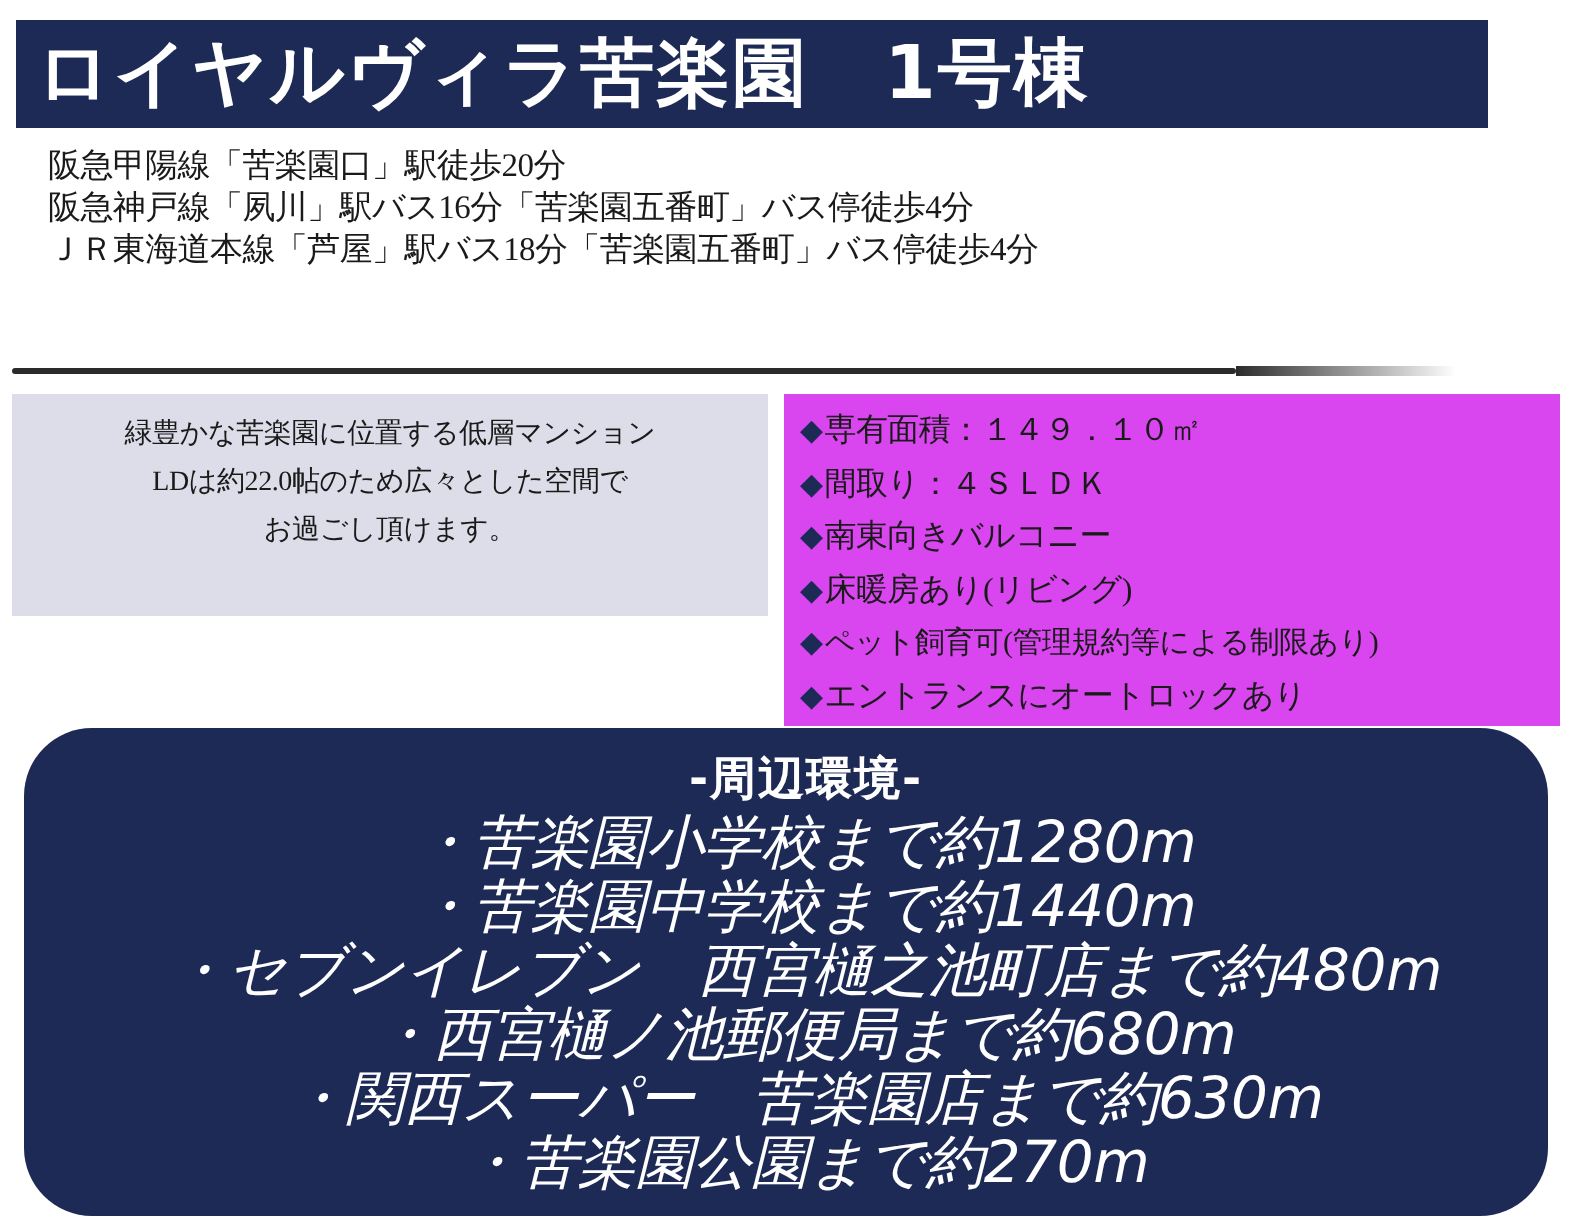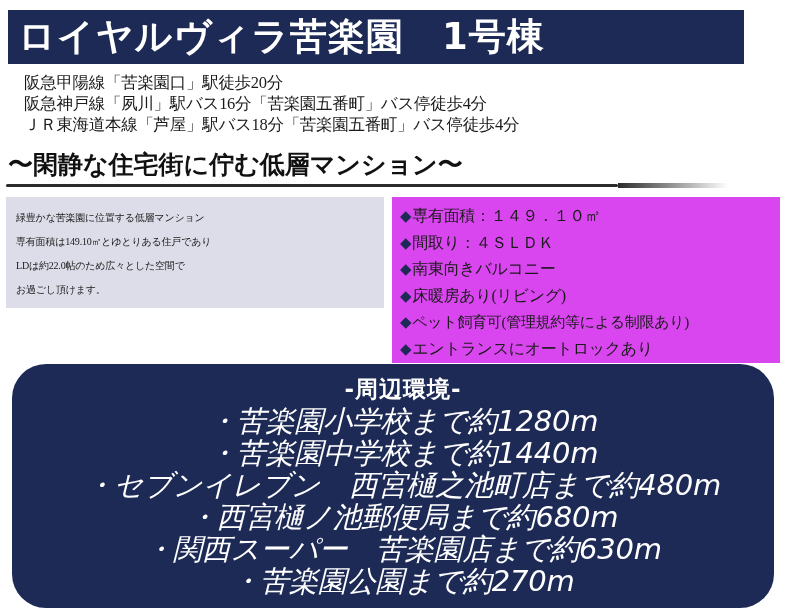--- a/index.html
+++ b/index.html
@@ -93,22 +93,23 @@
     position: absolute;
     left: 6px;
     top: 197px;
     width: 378px;
     height: 111px;
     background: #dcdde8;
     box-sizing: border-box;
     padding: 9px 10px 0 10px;
   }
   .desc-line {
-    font-size: 10px;
+    font-size: 14px;
     line-height: 24px;
+    text-align: center;
     letter-spacing: -0.2px;
     white-space: nowrap;
   }
 
   
   .feat-box {
     position: absolute;
     left: 392px;
     top: 197px;
     width: 388px;
@@ -171,26 +172,24 @@
   <div class="title-banner">
     <div class="title-text">ロイヤルヴィラ苦楽園　1号棟</div>
   </div>
 
   <div class="access">
     <div class="access-line">阪急甲陽線「苦楽園口」駅徒歩20分</div>
     <div class="access-line">阪急神戸線「夙川」駅バス16分「苦楽園五番町」バス停徒歩4分</div>
     <div class="access-line">ＪＲ東海道本線「芦屋」駅バス18分「苦楽園五番町」バス停徒歩4分</div>
   </div>
 
-  <div class="catch">〜閑静な住宅街に佇む低層マンション〜</div>
   <div class="catch-underline"></div>
 
   <div class="desc-box">
     <div class="desc-line">緑豊かな苦楽園に位置する低層マンション</div>
-    <div class="desc-line">専有面積は149.10㎡とゆとりある住戸であり</div>
     <div class="desc-line">LDは約22.0帖のため広々とした空間で</div>
     <div class="desc-line">お過ごし頂けます。</div>
   </div>
 
   <div class="feat-box">
     <div class="feat-line">
       <span class="dia">◆</span><span>専有面積：１４９．１０㎡</span>
     </div>
     <div class="feat-line">
       <span class="dia">◆</span><span>間取り：４ＳＬＤＫ</span>

